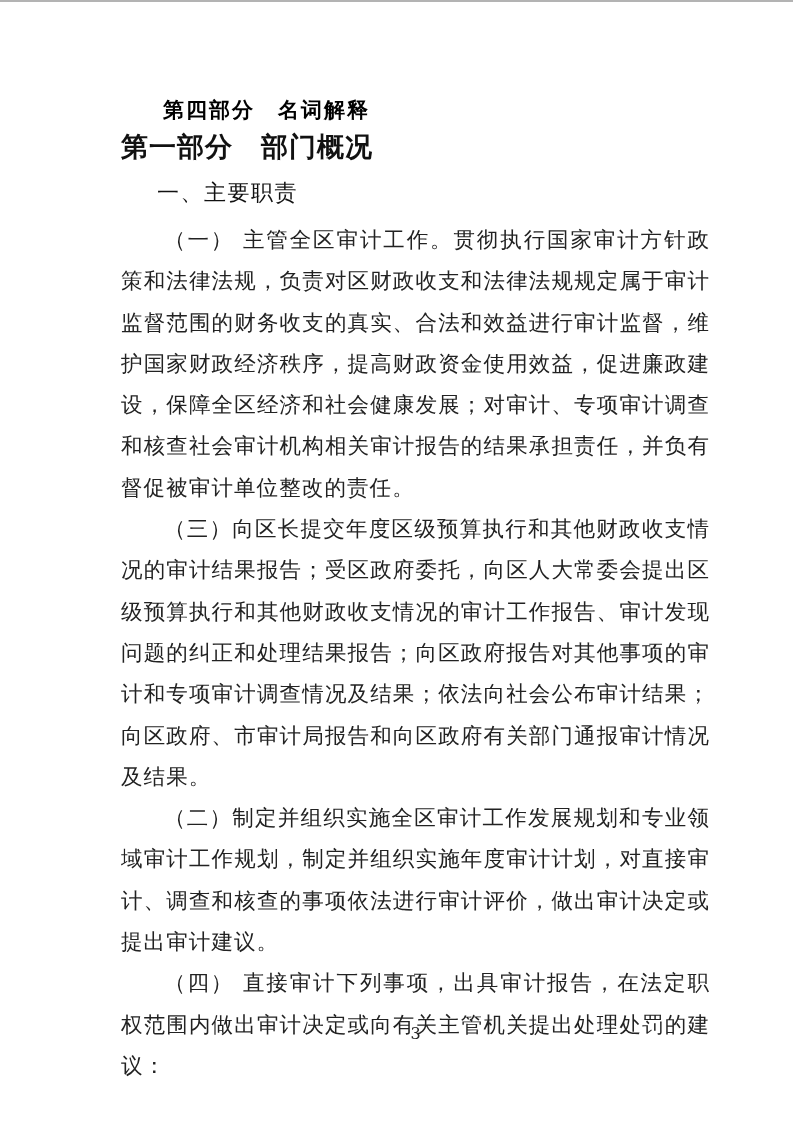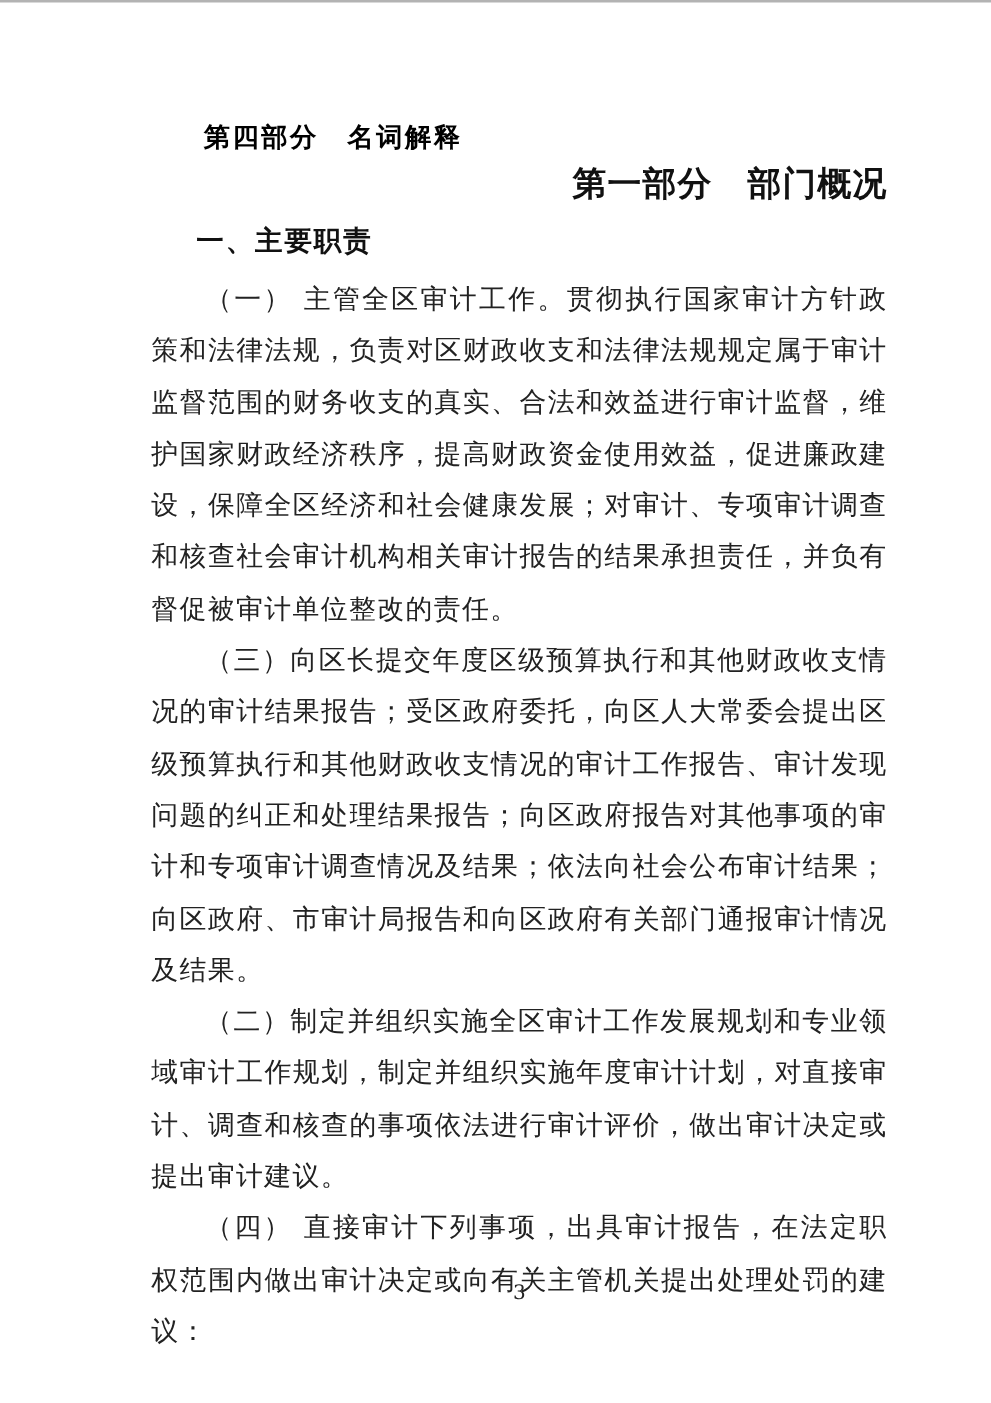--- a/index.html
+++ b/index.html
@@ -28,35 +28,35 @@
     letter-spacing: 2px;
     color: #000000;
     white-space: nowrap;
   }
   .section-title {
     position: absolute;
     left: 121px;
     top: 127px;
     width: 589px;
     margin: 0;
-    text-align: right;
+    text-align: left;
     font-family: "DejaVu Sans", "Liberation Sans", sans-serif;
     font-weight: bold;
     font-size: 27px;
     letter-spacing: 1px;
     color: #111111;
     white-space: nowrap;
   }
   .subsection-title {
     position: absolute;
     left: 157px;
     top: 176px;
     margin: 0;
     font-family: "DejaVu Sans", "Liberation Sans", sans-serif;
-    font-weight: bold;
+    font-weight: normal;
     font-size: 22px;
     letter-spacing: 1.5px;
     color: #111111;
     white-space: nowrap;
   }
   .body-text {
     position: absolute;
     left: 121px;
     top: 217px;
     width: 589px;

